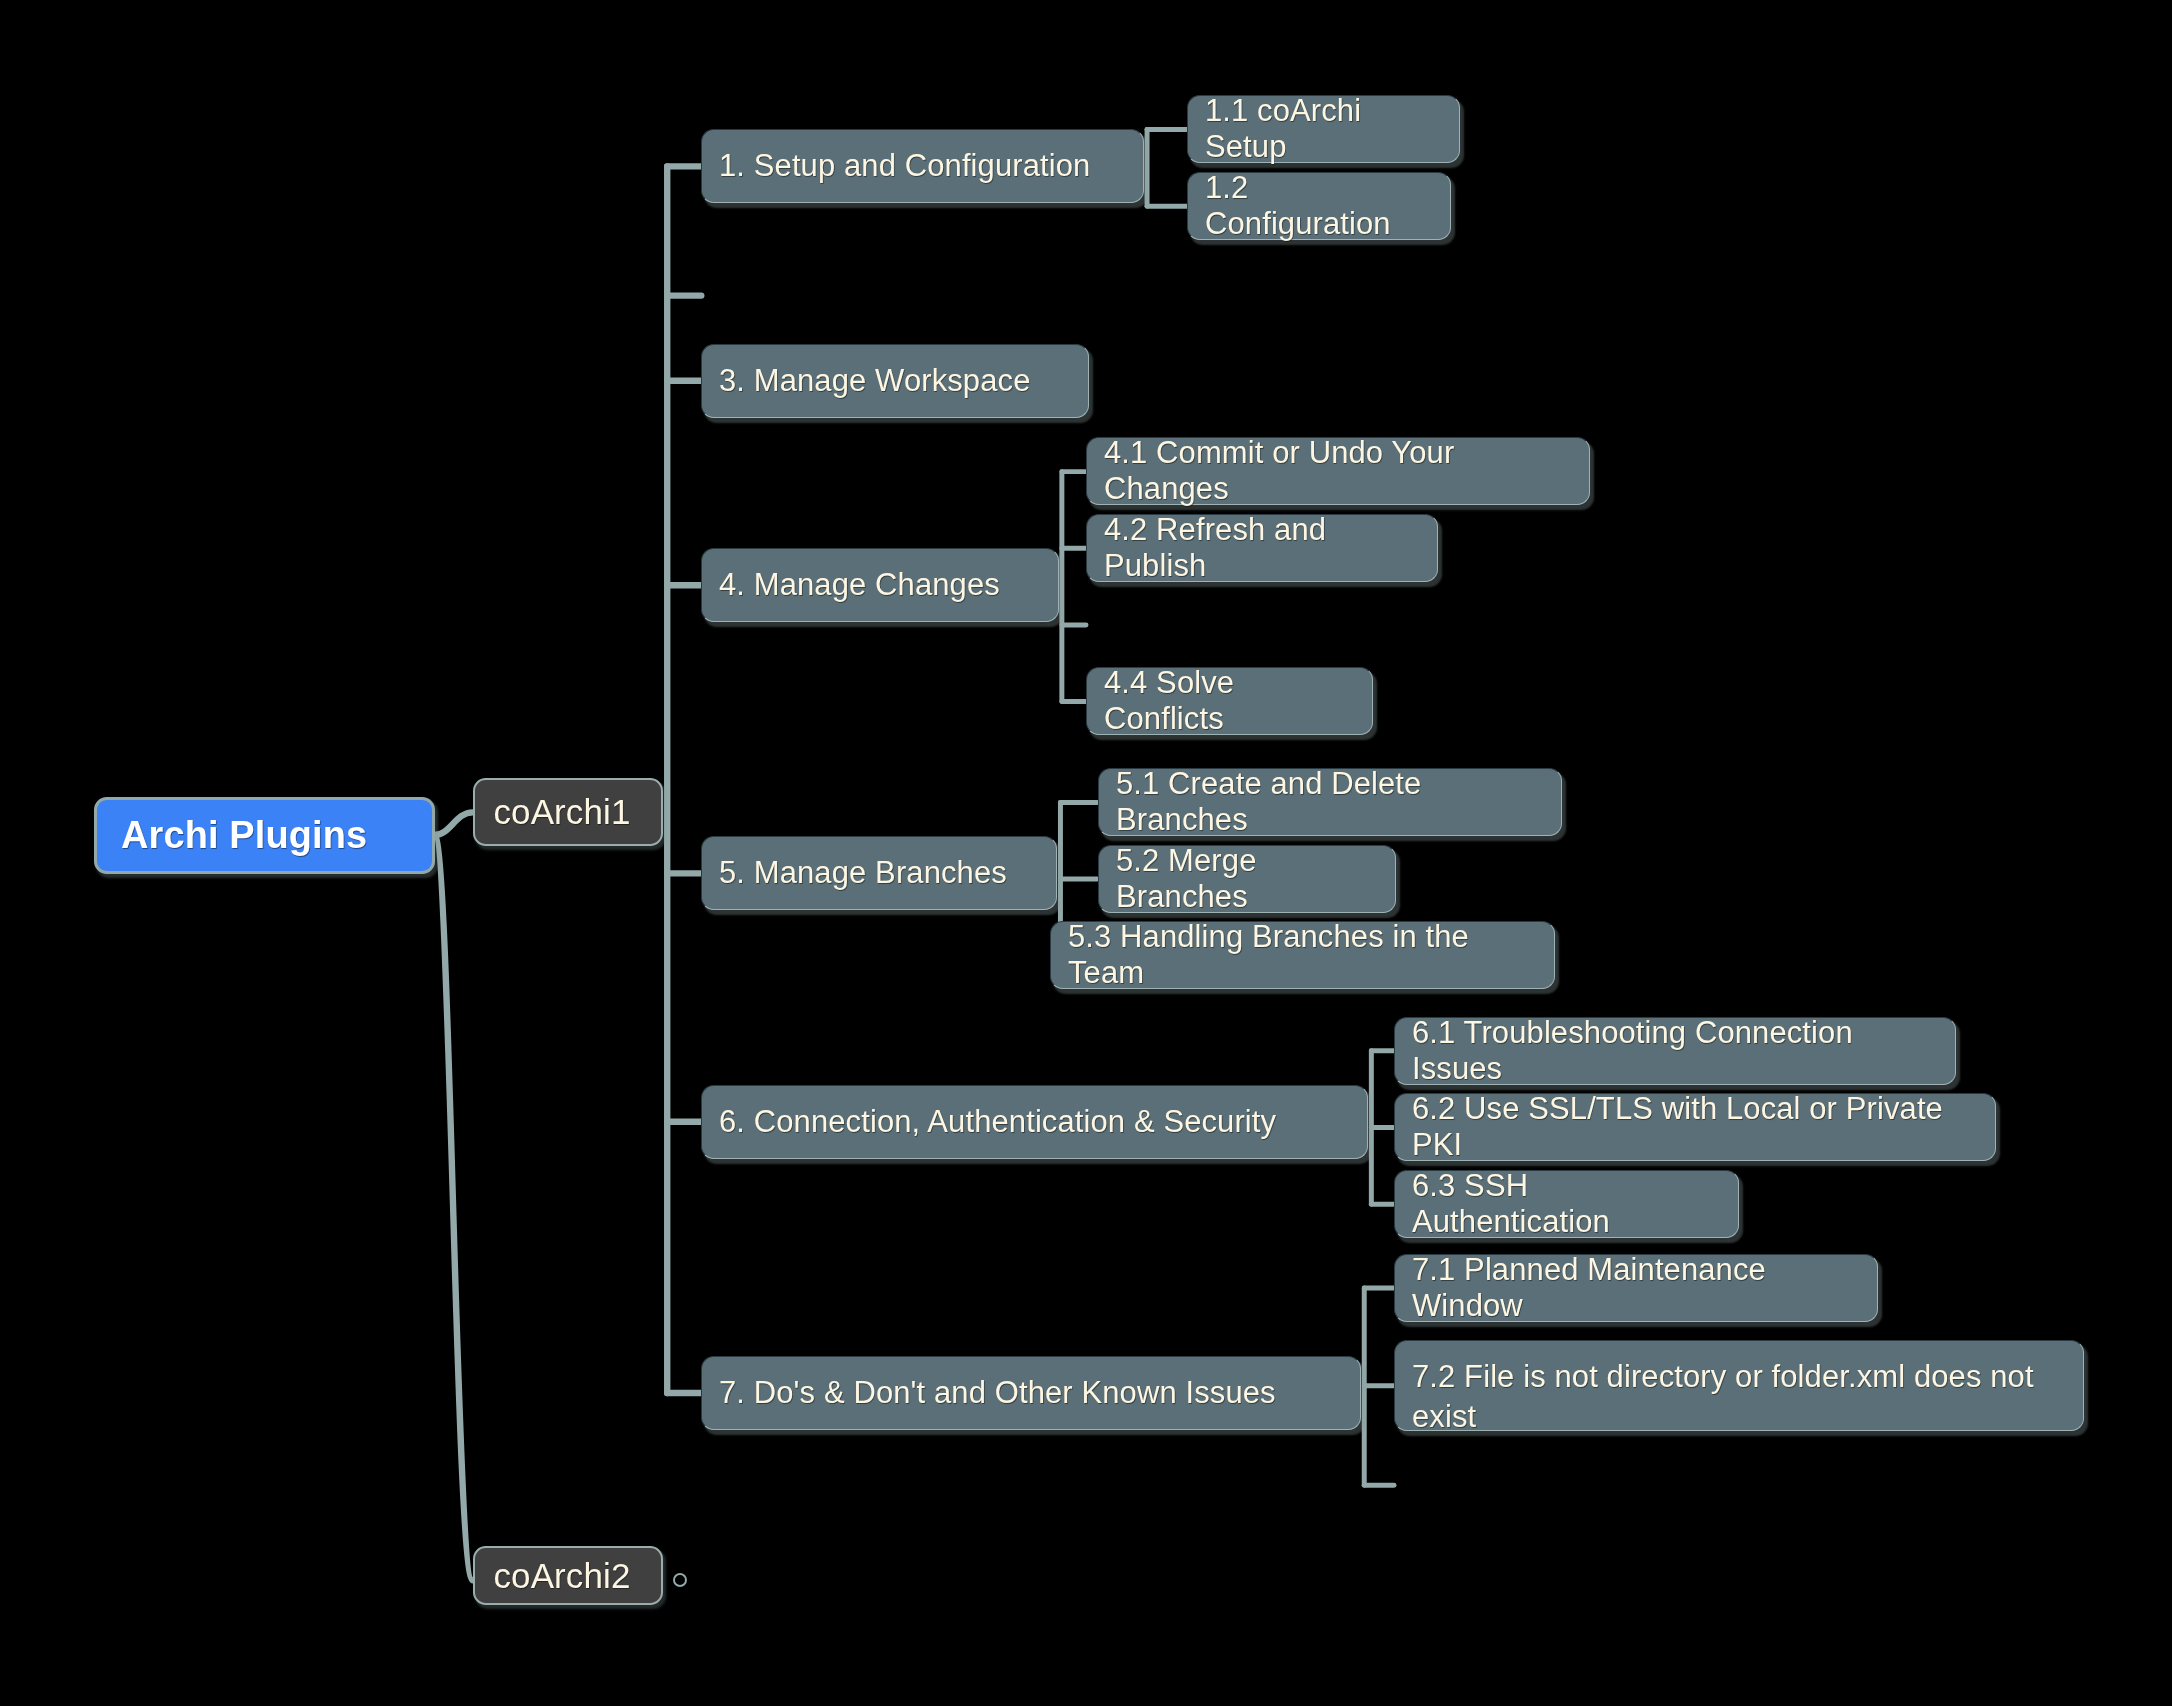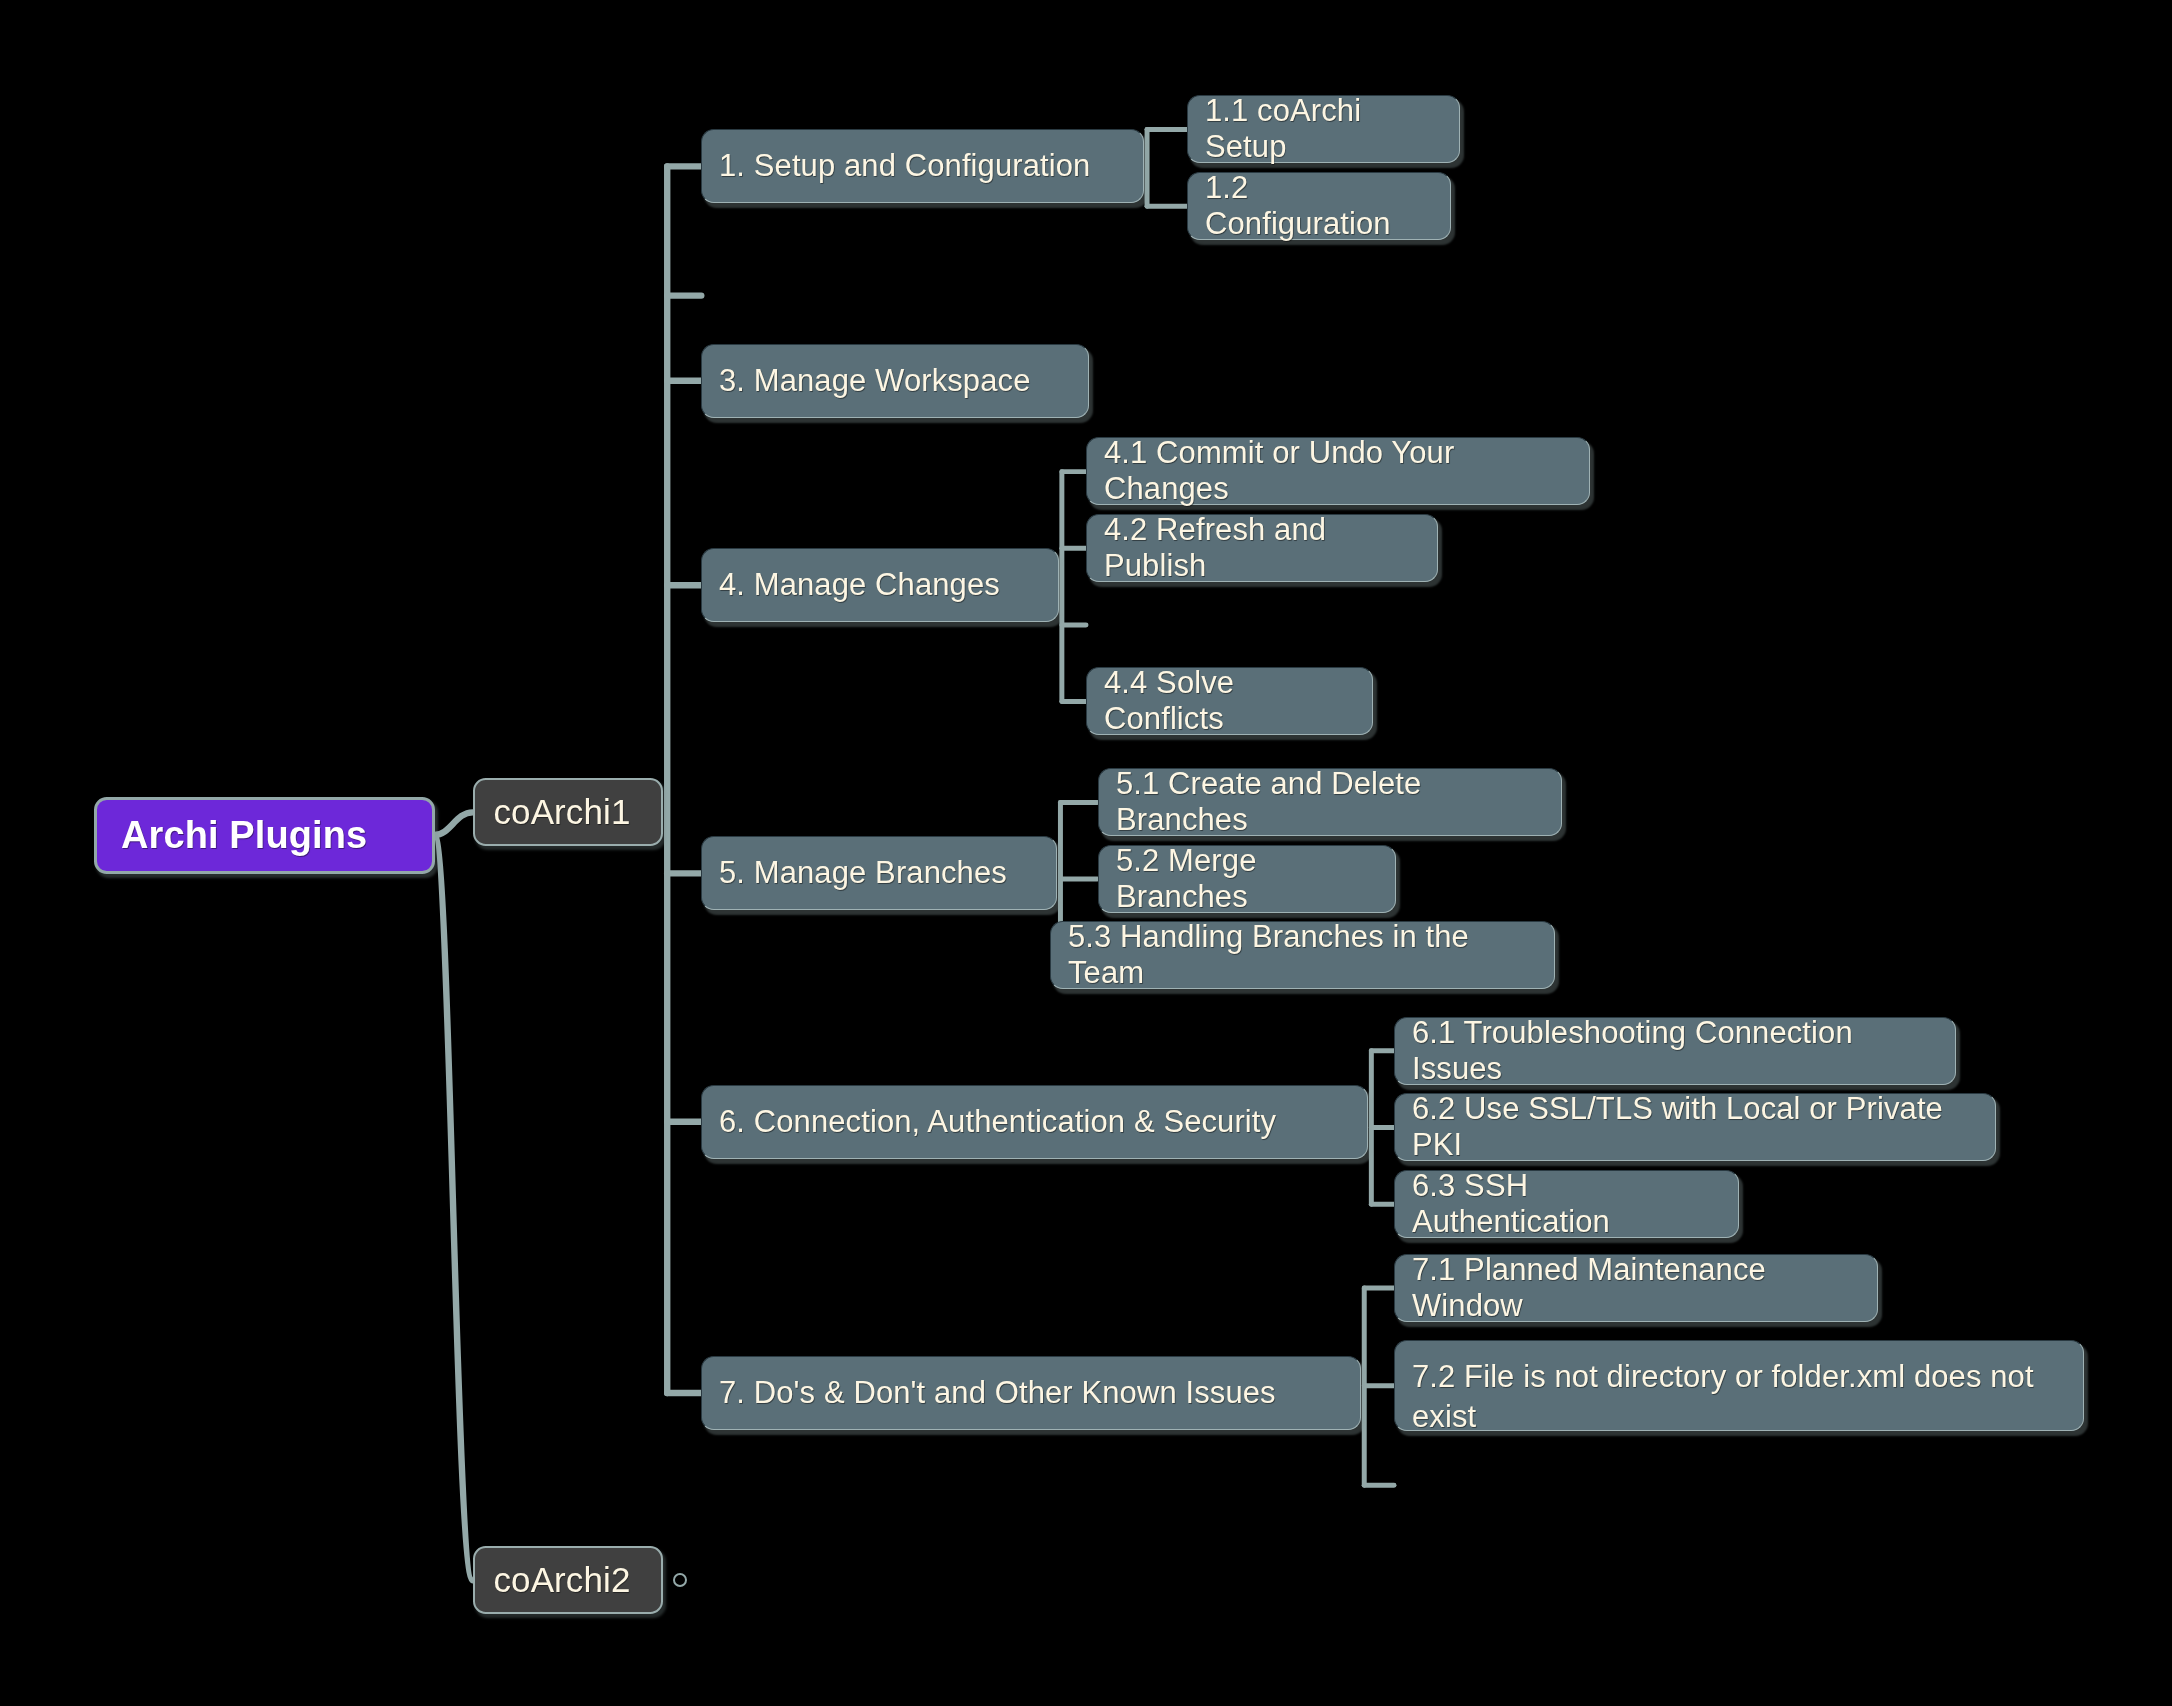--- a/index.html
+++ b/index.html
@@ -47,21 +47,21 @@
     align-items: center;
     border-radius: 12.8px;
     color: #fdf6e3;
     letter-spacing: 0.1px;
     white-space: pre-wrap;
     text-shadow: 0.7px 0.7px 0.7px rgba(0,0,0,0.45);
   }
 
   
   .node.root {
-    background: #6d28d9;
+    background: #3b82f6;
     border: 3.5px solid #93a8a8;
     color: #ffffff;
     font-weight: bold;
     font-size: 38px;
     padding: 0 24px;
     box-shadow: 2.8px 3.5px 2.8px rgba(130,150,150,0.30);
   }
 
   
   .node.branch {
@@ -152,17 +152,17 @@
       <div class="node topic" style="left: 1098px; top: 768px; width: 464px; height: 68px;">5.1 Create and Delete Branches</div>
       <div class="node topic" style="left: 1098px; top: 845px; width: 298px; height: 68px;">5.2 Merge Branches</div>
       <div class="node topic" style="left: 1050px; top: 921px; width: 505px; height: 68px;">5.3 Handling Branches in the Team</div>
       <div class="node topic" style="left: 701px; top: 1085px; width: 667px; height: 74px;">6. Connection, Authentication &amp; Security</div>
       <div class="node topic" style="left: 1394px; top: 1017px; width: 562px; height: 68px;">6.1 Troubleshooting Connection Issues</div>
       <div class="node topic" style="left: 1394px; top: 1093px; width: 602px; height: 68px;">6.2 Use SSL/TLS with Local or Private PKI</div>
       <div class="node topic" style="left: 1394px; top: 1170px; width: 345px; height: 68px;">6.3 SSH Authentication</div>
       <div class="node topic" style="left: 701px; top: 1356px; width: 660px; height: 74px;">7. Do's &amp; Don't and Other Known Issues</div>
       <div class="node topic" style="left: 1394px; top: 1254px; width: 484px; height: 68px;">7.1 Planned Maintenance Window</div>
       <div class="node topic multiline" style="left: 1394px; top: 1340px; width: 690px; height: 91px;">7.2 File is not directory or folder.xml does not exist</div>
-      <div class="node branch" style="left: 473px; top: 1546px; width: 190px; height: 68px; text-align: right;">coArchi2</div>
+      <div class="node branch" style="left: 473px; top: 1546px; width: 190px; height: 59px; text-align: right;">coArchi2</div>
       <div class="collapse-dot" style="left: 673px; top: 1573px;"></div>
     </div>
 </div>
 
 
 </body></html>

